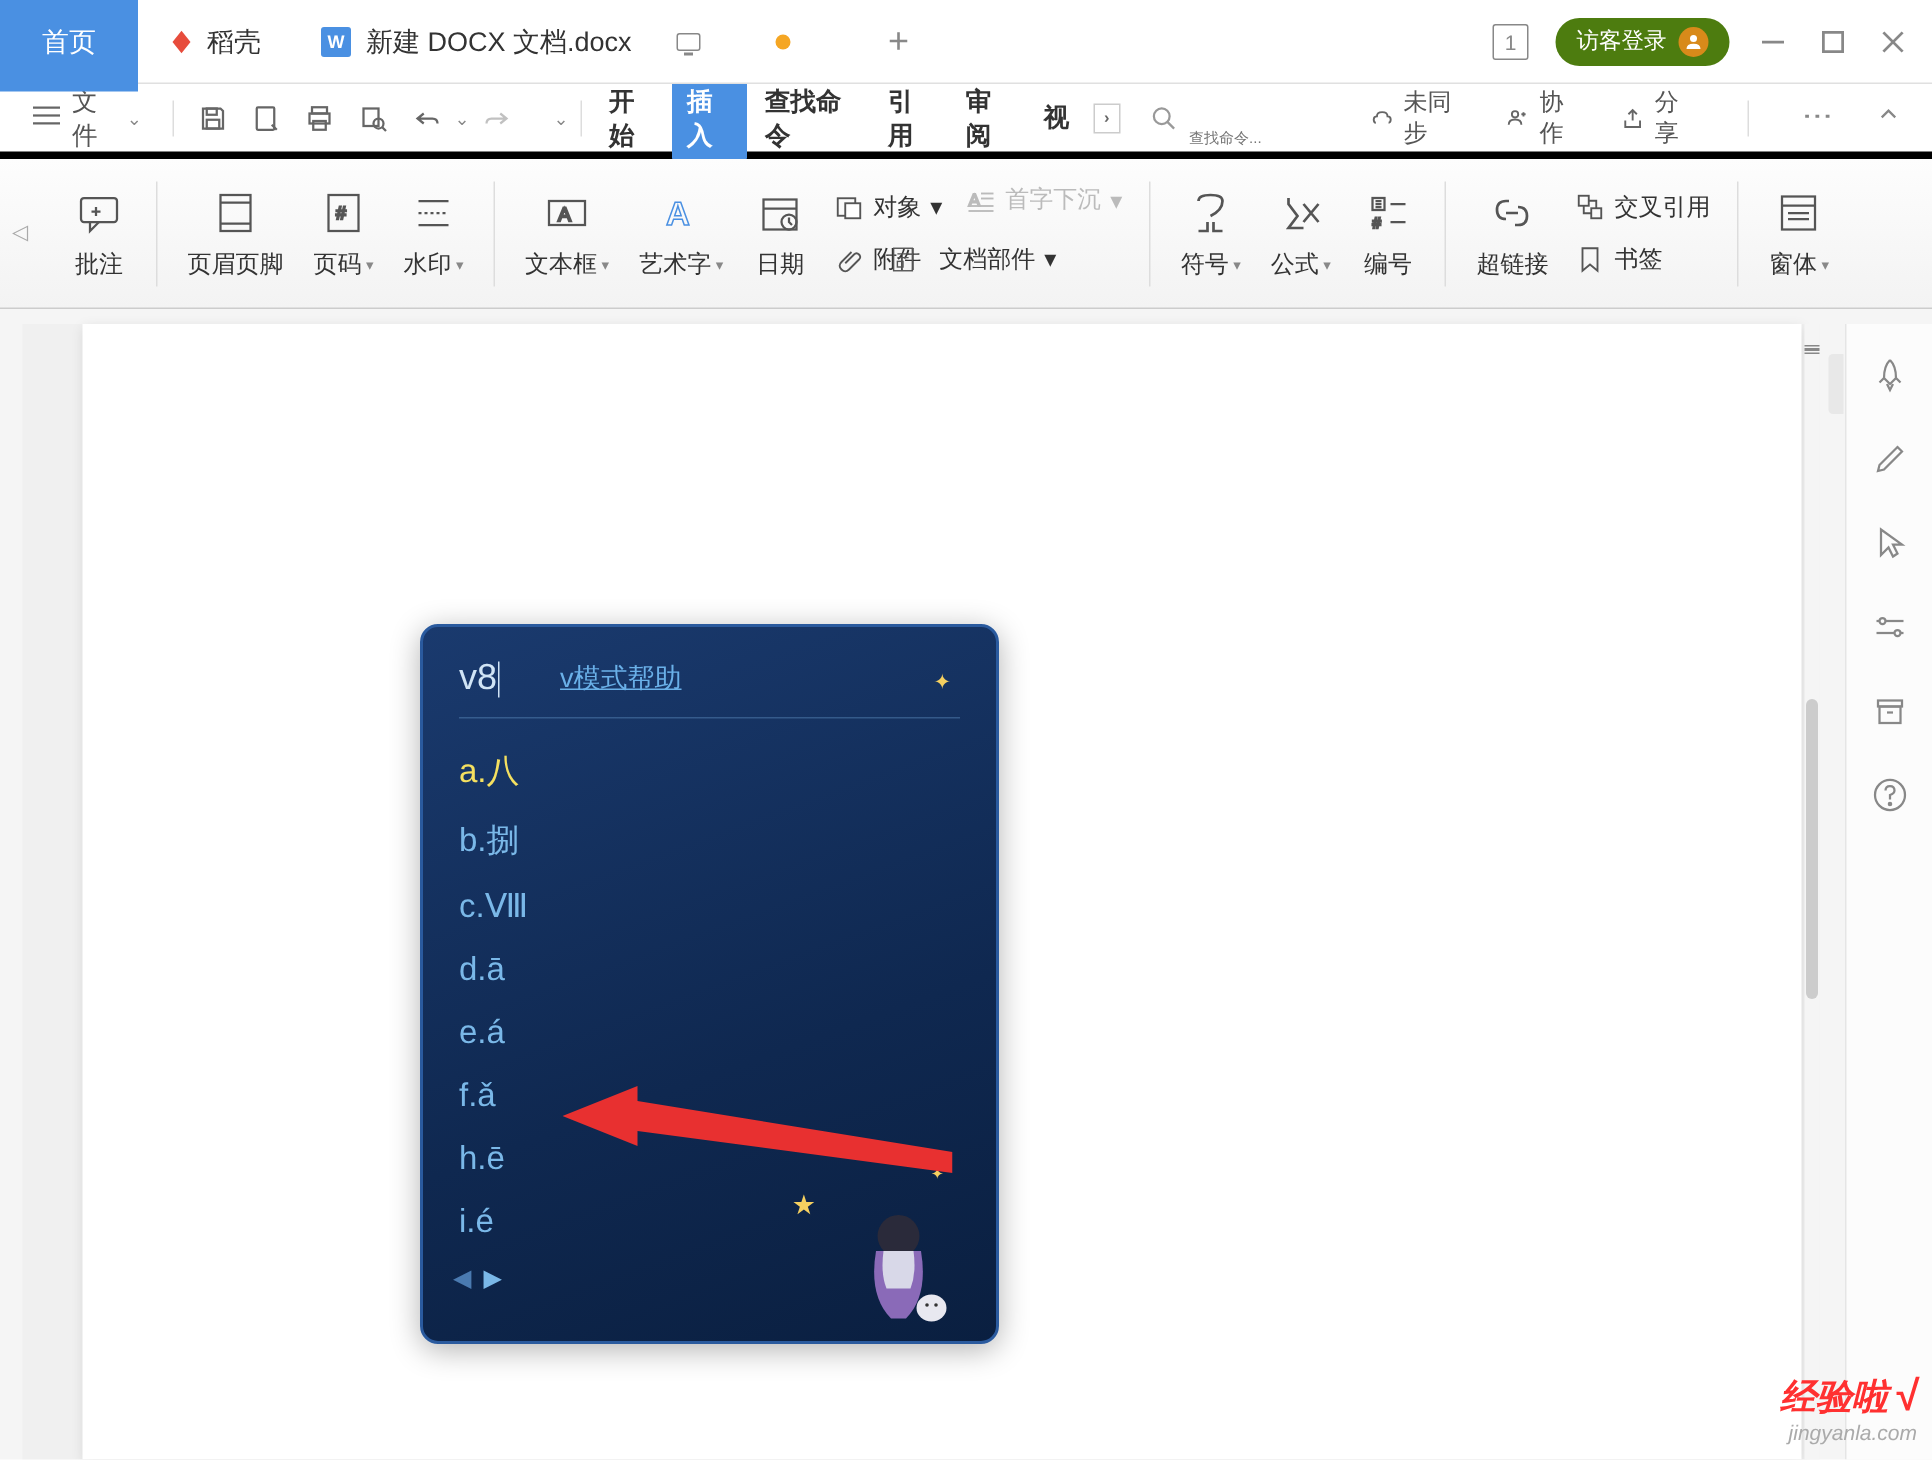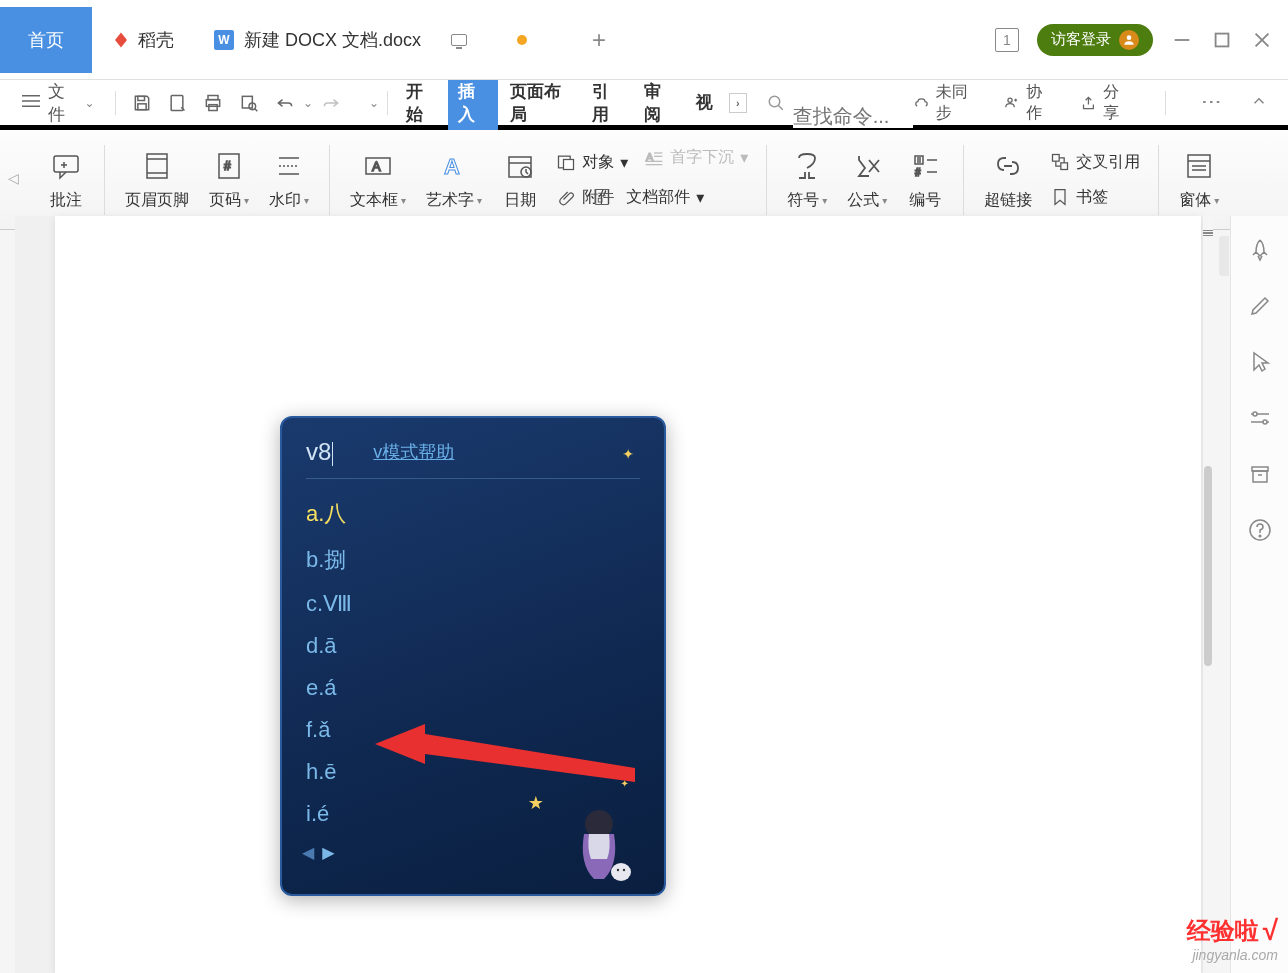--- a/index.html
+++ b/index.html
@@ -9,21 +9,21 @@
       font-family: "Microsoft YaHei", "PingFang SC", sans-serif;
     }
     body {
       background: #f5f5f5;
       width: 1288px;
       height: 973px;
       overflow: hidden;
       position: relative;
     }
     .title-bar {
-      height: 80px;
+      height: 56px;
       background: #fff;
       display: flex;
       align-items: center;
       border-bottom: 1px solid #e0e0e0;
       position: relative;
     }
     .tab {
       display: flex;
       align-items: center;
       padding: 0 20px;
@@ -211,21 +211,21 @@
       display: flex;
       align-items: center;
       gap: 8px;
       margin-left: 20px;
       color: #999;
     }
     .search-box svg { width: 18px; height: 18px; }
     .search-input {
       border: none;
       outline: none;
-      font-size: 20px;
+      font-size: 10px;
       color: #0f766e;
       width: 120px;
       margin-top: 28px;
     }
     .menu-right {
       display: flex;
       align-items: center;
       gap: 27px;
       padding-right: 10px;
     }
@@ -502,20 +502,21 @@
     .watermark {
       position: absolute;
       right: 10px;
       bottom: 10px;
       text-align: right;
     }
     .wm-main {
       font-size: 24px;
       font-weight: bold;
       color: #ff3030;
+      font-style: italic;
       display: flex;
       align-items: center;
       gap: 4px;
     }
     .wm-check {
       font-size: 28px;
       color: #ff3030;
     }
     .wm-sub {
       font-size: 14px;
@@ -622,21 +623,21 @@
   <div class="icon-btn" style="opacity:0.4">
     <svg viewBox="0 0 24 24" fill="none" stroke="currentColor" stroke-width="1.8">
         <path d="M15 8 L20 12 L15 16 M20 12 L8 12 Q4 12 4 16"></path>
       </svg>
   </div>
   <span class="chevron" style="margin-left:20px">⌄</span>
   <div class="divider"></div>
   <div class="menu-tabs">
     <div class="menu-tab">开始</div>
     <div class="menu-tab active">插入</div>
-    <div class="menu-tab">页面布局</div>
+    <div class="menu-tab">查找命令</div>
     <div class="menu-tab">引用</div>
     <div class="menu-tab">审阅</div>
     <div class="menu-tab">视</div>
     <div class="scroll-btn">›</div>
   </div>
   <div class="search-box">
     <svg viewBox="0 0 24 24" fill="none" stroke="#999" stroke-width="2">
         <circle cx="10" cy="10" r="7"></circle>
         <path d="M15 15 L21 21"></path>
       </svg>

